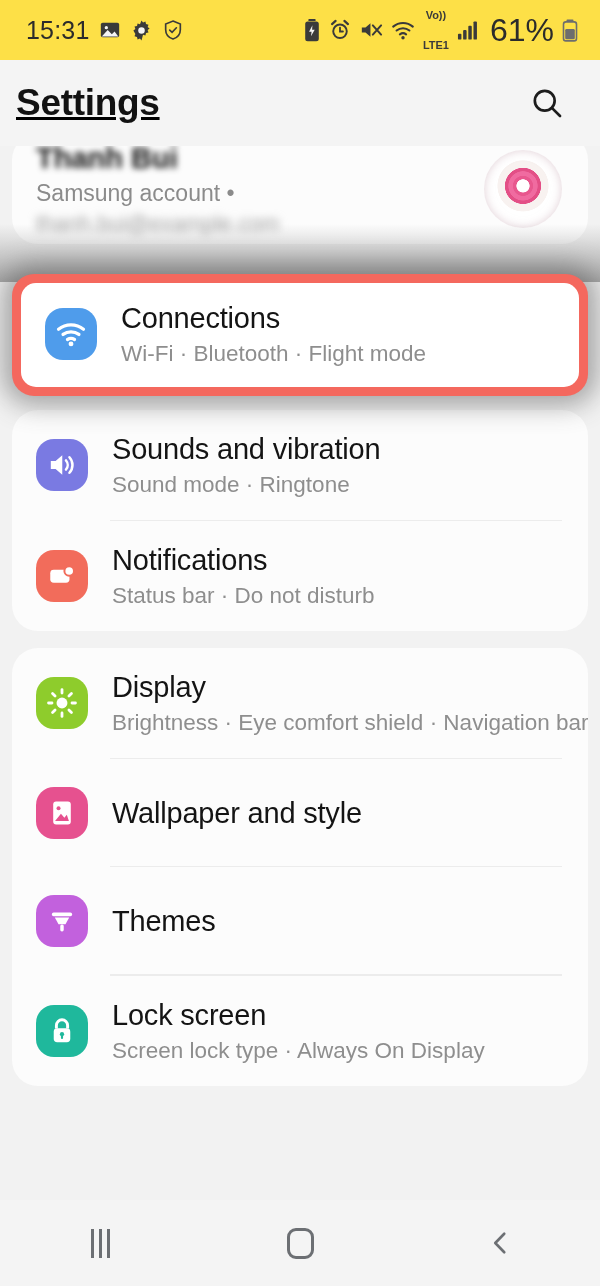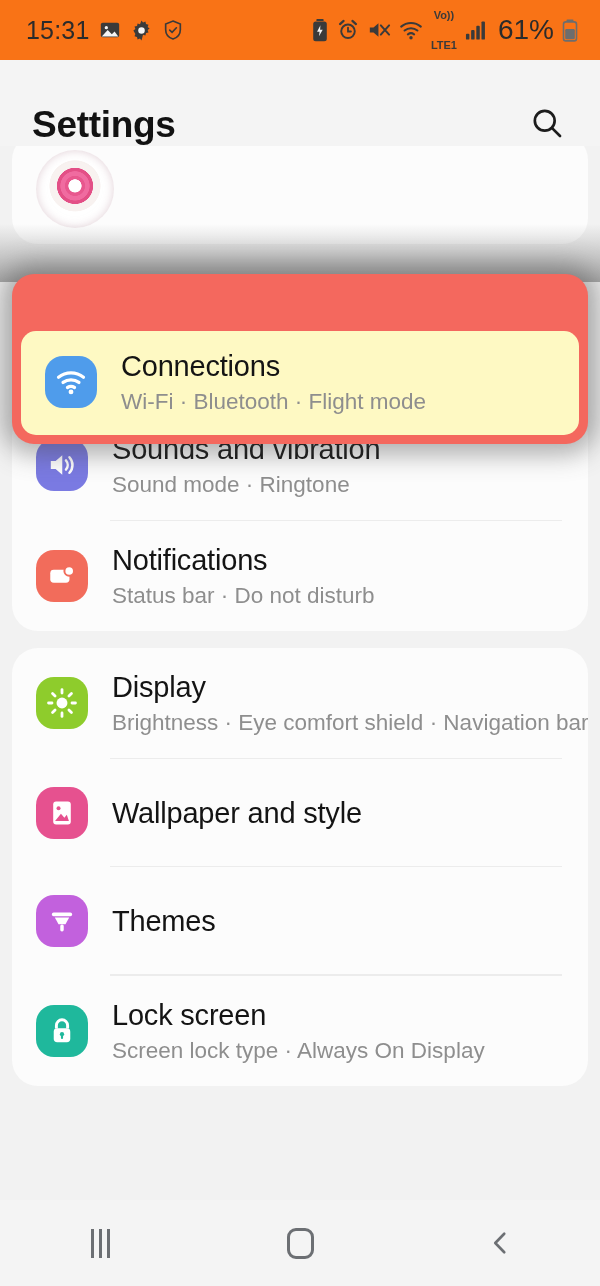--- a/index.html
+++ b/index.html
@@ -14,41 +14,41 @@
     width: 600px; height: 1286px;
     background: #f2f2f2;
   }
 
   
   .status-bar {
     height: 60px;
     display: flex; align-items: center;
     justify-content: space-between;
     padding: 0 22px 0 26px;
-    background: #f97316;
+    background: #fde047;
   }
   .status-left, .status-right {
     display: flex; align-items: center; gap: 9px;
   }
   .status-right { gap: 8px; }
   .clock {
     font-size: 25px; color: #2b2b2b; letter-spacing: .2px;
     font-family: "Liberation Sans", sans-serif;
   }
-  .battery-pct { font-size: 28px; color: #2b2b2b; margin-left: 2px; }
+  .battery-pct { font-size: 32px; color: #2b2b2b; margin-left: 2px; }
   .sicon { display: block; }
 
   
   .app-bar {
     height: 86px;
-    display: flex; align-items: flex-end;
+    display: flex; align-items: center;
     justify-content: space-between;
-    padding: 0 30px 0 32px;
+    padding: 0 30px 0 16px;
     background: #f4f4f4;
-    position: relative; z-index: 6;
+    position: relative; z-index: 6; text-decoration: underline;
   }
   .app-title {
     font-size: 37px; font-weight: bold; color: #121212;
     letter-spacing: -0.3px;
   }
   .search-btn { width: 46px; height: 46px; display:flex; align-items:center; justify-content:center; }
 
   
   .scroll {
     position: absolute;
@@ -105,24 +105,23 @@
     position: absolute;
     left: 12px; right: 12px;
     top: 128px;
     padding: 9px;
     background: #f4685e;
     border-radius: 22px;
     box-shadow: 0 0 26px 10px rgba(70,70,70,.45);
     z-index: 5;
   }
   .highlight-inner {
-    background: #fef9c3;
+    background: #ffffff;
     border-radius: 15px;
     overflow: hidden;
-    margin-top: 48px;
   }
 
   
   .card {
     position: absolute;
     left: 12px; right: 12px;
     background: #fcfcfc;
     border-radius: 26px;
     overflow: hidden;
   }
@@ -245,20 +244,25 @@
       <svg width="34" height="34" viewBox="0 0 24 24">
         <circle cx="10.4" cy="10.4" r="7" fill="none" stroke="#1c1c1c" stroke-width="1.9"></circle>
         <path d="M15.6 15.6 L21.2 21.2" stroke="#1c1c1c" stroke-width="1.9" stroke-linecap="round"></path>
       </svg>
     </div>
   </div>
 
   <div class="scroll">
 
     <div class="account-card">
+      <div class="account-text">
+        <div class="account-name">Thanh Bui</div>
+        <div class="account-sub">Samsung account  •</div>
+        <div class="account-email">thanh.bui@example.com</div>
+      </div>
       <div class="avatar"></div>
     </div>
 
     <div class="shade-top"></div>
 
     <div class="highlight-box">
       <div class="highlight-inner">
         <div class="row">
           <div class="row-icon" style="background:#4f9ceb;">
             <svg width="34" height="34" viewBox="0 0 24 24">

